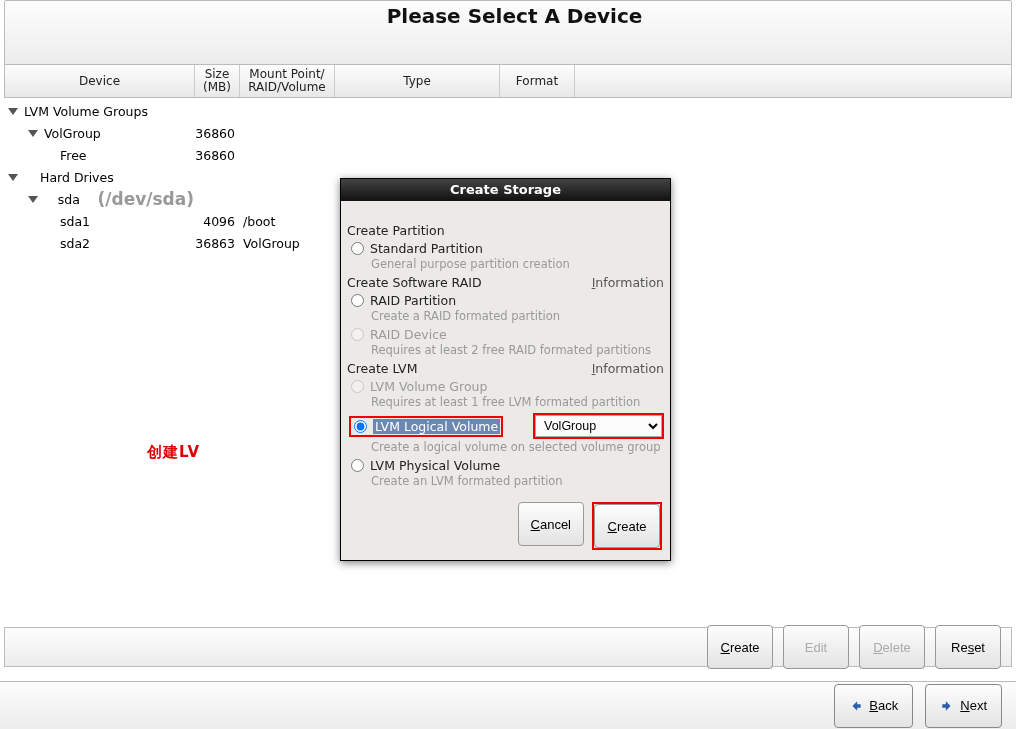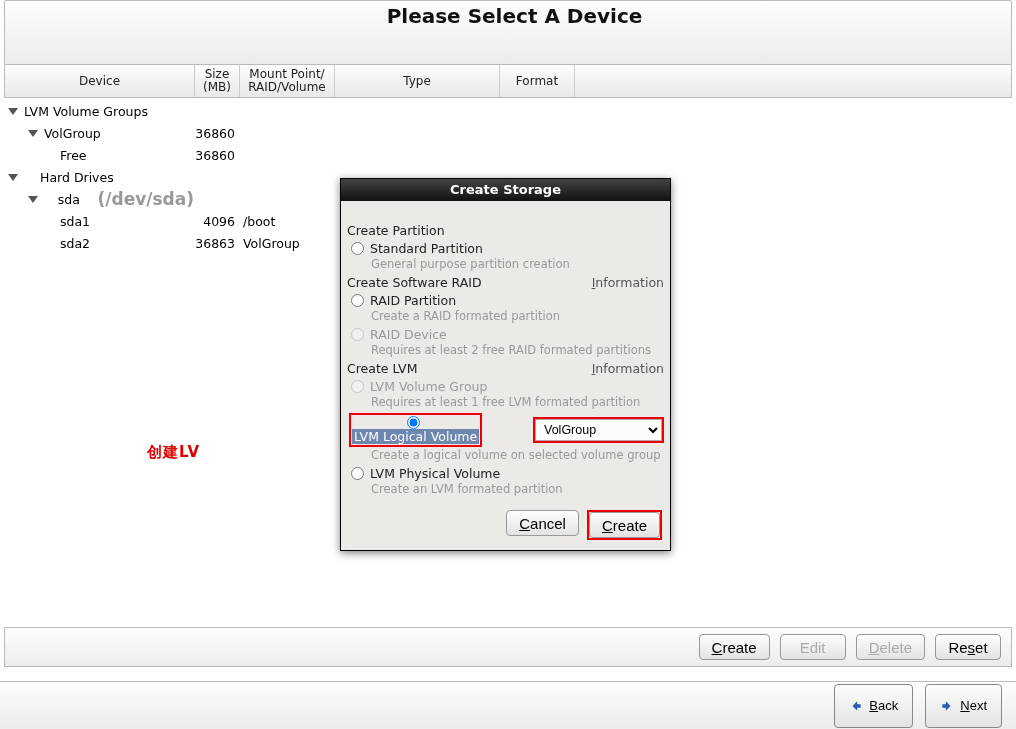--- a/index.html
+++ b/index.html
@@ -74,24 +74,24 @@
   .opt-label {}
   .opt-desc { margin:1px 0 4px 24px; color:#999; font-size:11.5px; }
   .disabled, .disabled .opt-label { color:#9a9a9a; }
   .sel-wrap { margin-left:auto; }
   select {
     height:22px; width:127px; background:#fcfcfc; border:1px solid #aaa;
     font-size:12.5px; padding-left:4px;
   }
   .dlg-buttons { display:flex; justify-content:flex-end; gap:8px; padding:6px 8px 10px 0;}
   .btn {
-    min-width:66px; height:26px; padding:0 12px;
+    min-width:66px; height:44px; padding:0 12px;
     background:linear-gradient(#fdfdfd,#e3e3e3);
     border:1px solid #999; border-radius:4px;
-    font-size:15px; cursor:pointer;
+    font-size:13px; cursor:pointer;
   }
   .btn u{ text-decoration:underline;}
   .btn.disabled { color:#aaa; }
 
   .bottom-bar1 {
     position:absolute; left:4px; right:4px; bottom:62px; height:40px;
     background:linear-gradient(#fdfdfd,#ececec); border:1px solid #bbb;
     display:flex; justify-content:flex-end; align-items:center; gap:10px; padding-right:10px;
   }
   .bottom-bar2 {
@@ -100,21 +100,21 @@
     display:flex; justify-content:flex-end; align-items:center; gap:12px; padding-right:14px;
   }
   .navbtn {
     height:44px; padding:0 14px;
     background:linear-gradient(#fdfdfd,#e3e3e3);
     border:1px solid #888; border-radius:4px;
     display:flex; align-items:center; gap:6px; font-size:13px; cursor:pointer;
   }
   .navbtn svg { width:14px; height:14px; }
 
-  .redbox-tight { border:2px solid #e00; display:inline-flex;flex-direction:column; }
+  .redbox-tight { border:2px solid #e00; display:inline-flex; }
 </style>
 </head>
 <body>
 
 <div class="tooltip">To direct input to this virtual machine, press Ctrl+G.</div>
 
 <div class="main-panel">
   <div class="page-title">Please Select A Device</div>
 </div>
 

